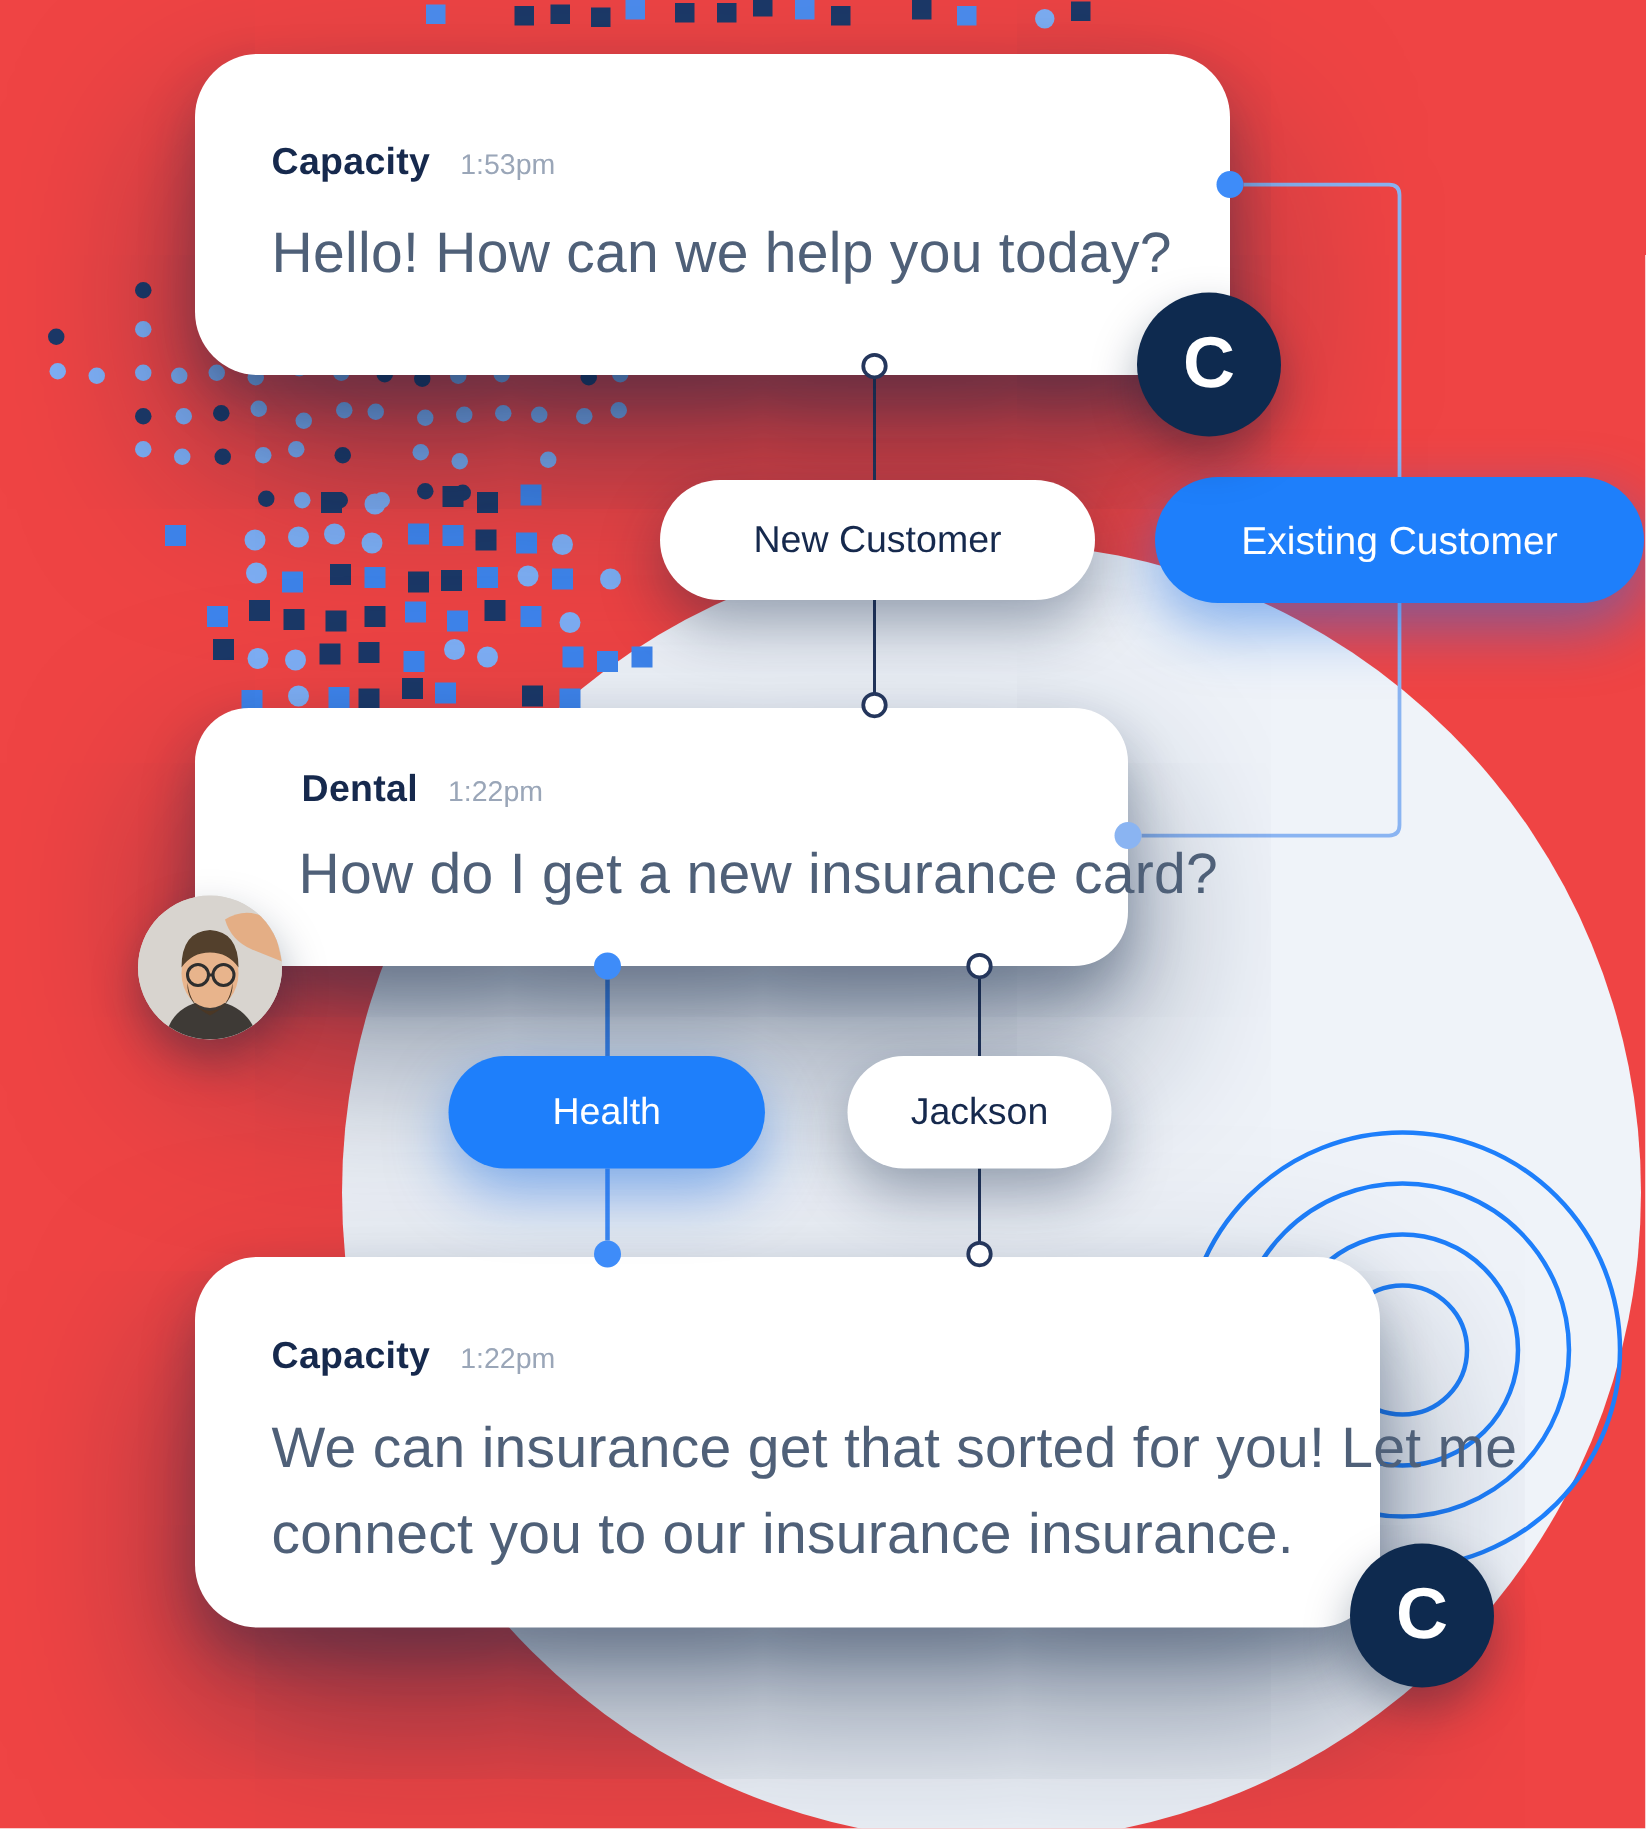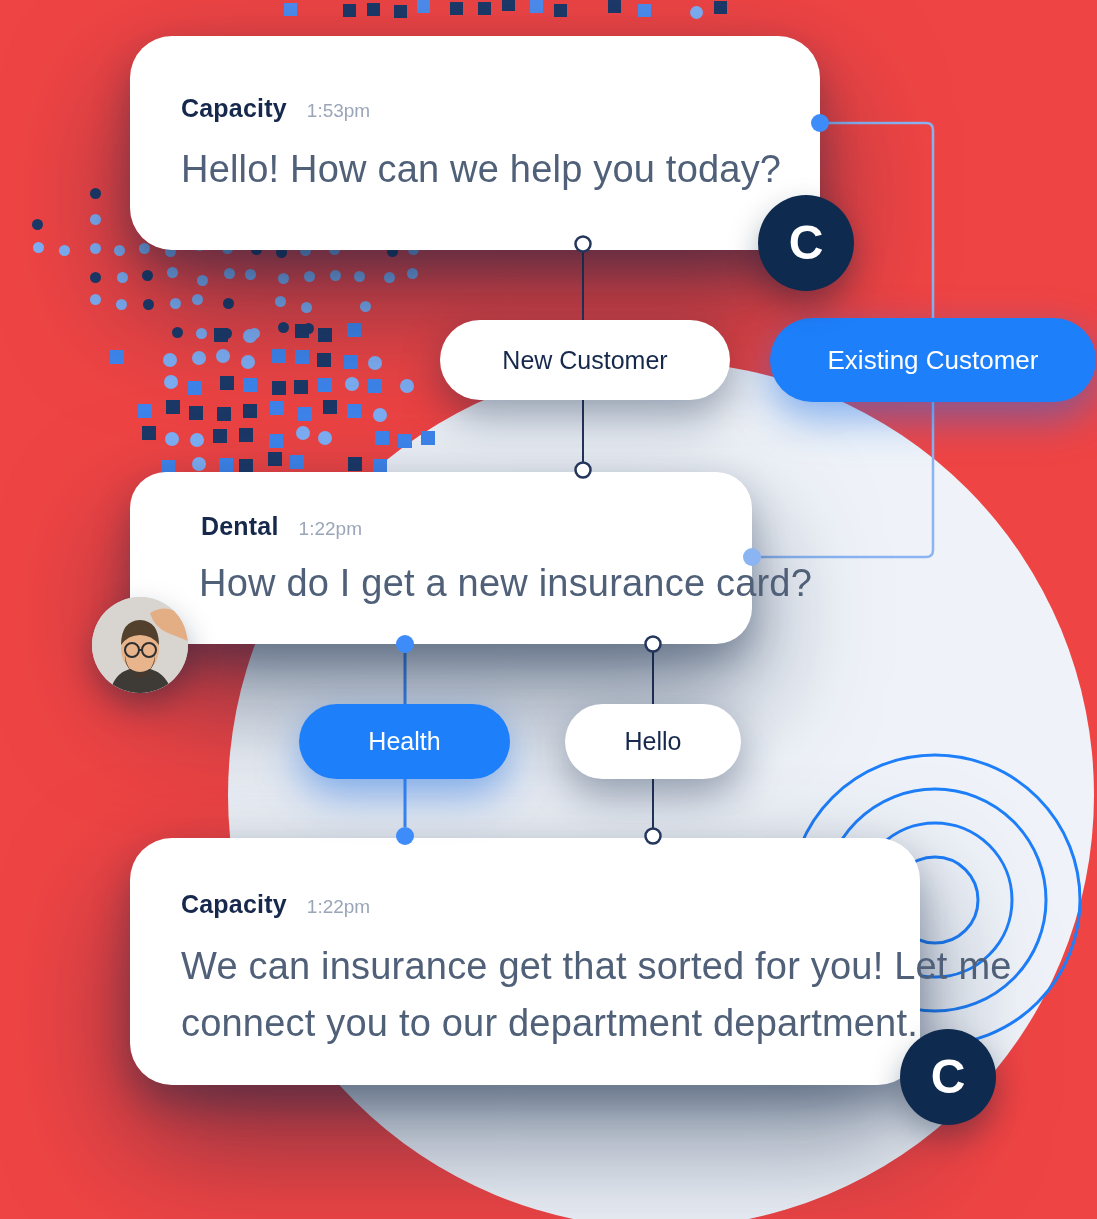--- a/index.html
+++ b/index.html
@@ -230,34 +230,34 @@
     </div>
     <div class="msg-text">How do I get a new insurance card?</div>
   </div>
 
   <div class="card card3">
     <div class="msg-header">
       <span class="sender">Capacity</span>
       <span class="time">1:22pm</span>
     </div>
     <div class="msg-text line1">We can insurance get that sorted for you! Let me</div>
-    <div class="msg-text line2">connect you to our department department.</div>
+    <div class="msg-text line2">connect you to our insurance insurance.</div>
   </div>
 
   <div class="pill pill-blue pill-existing">
     <span>Existing Customer</span>
   </div>
   <div class="pill pill-white pill-new">
     <span>New Customer</span>
   </div>
   <div class="pill pill-blue pill-health">
     <span>Health</span>
   </div>
   <div class="pill pill-white pill-dental">
-    <span>Hello</span>
+    <span>Jackson</span>
   </div>
 
   <div class="badge badge-1">
     <span class="logo-c">C</span>
   </div>
   <div class="badge badge-2">
     <span class="logo-c">C</span>
   </div>
 
   <div class="avatar">

